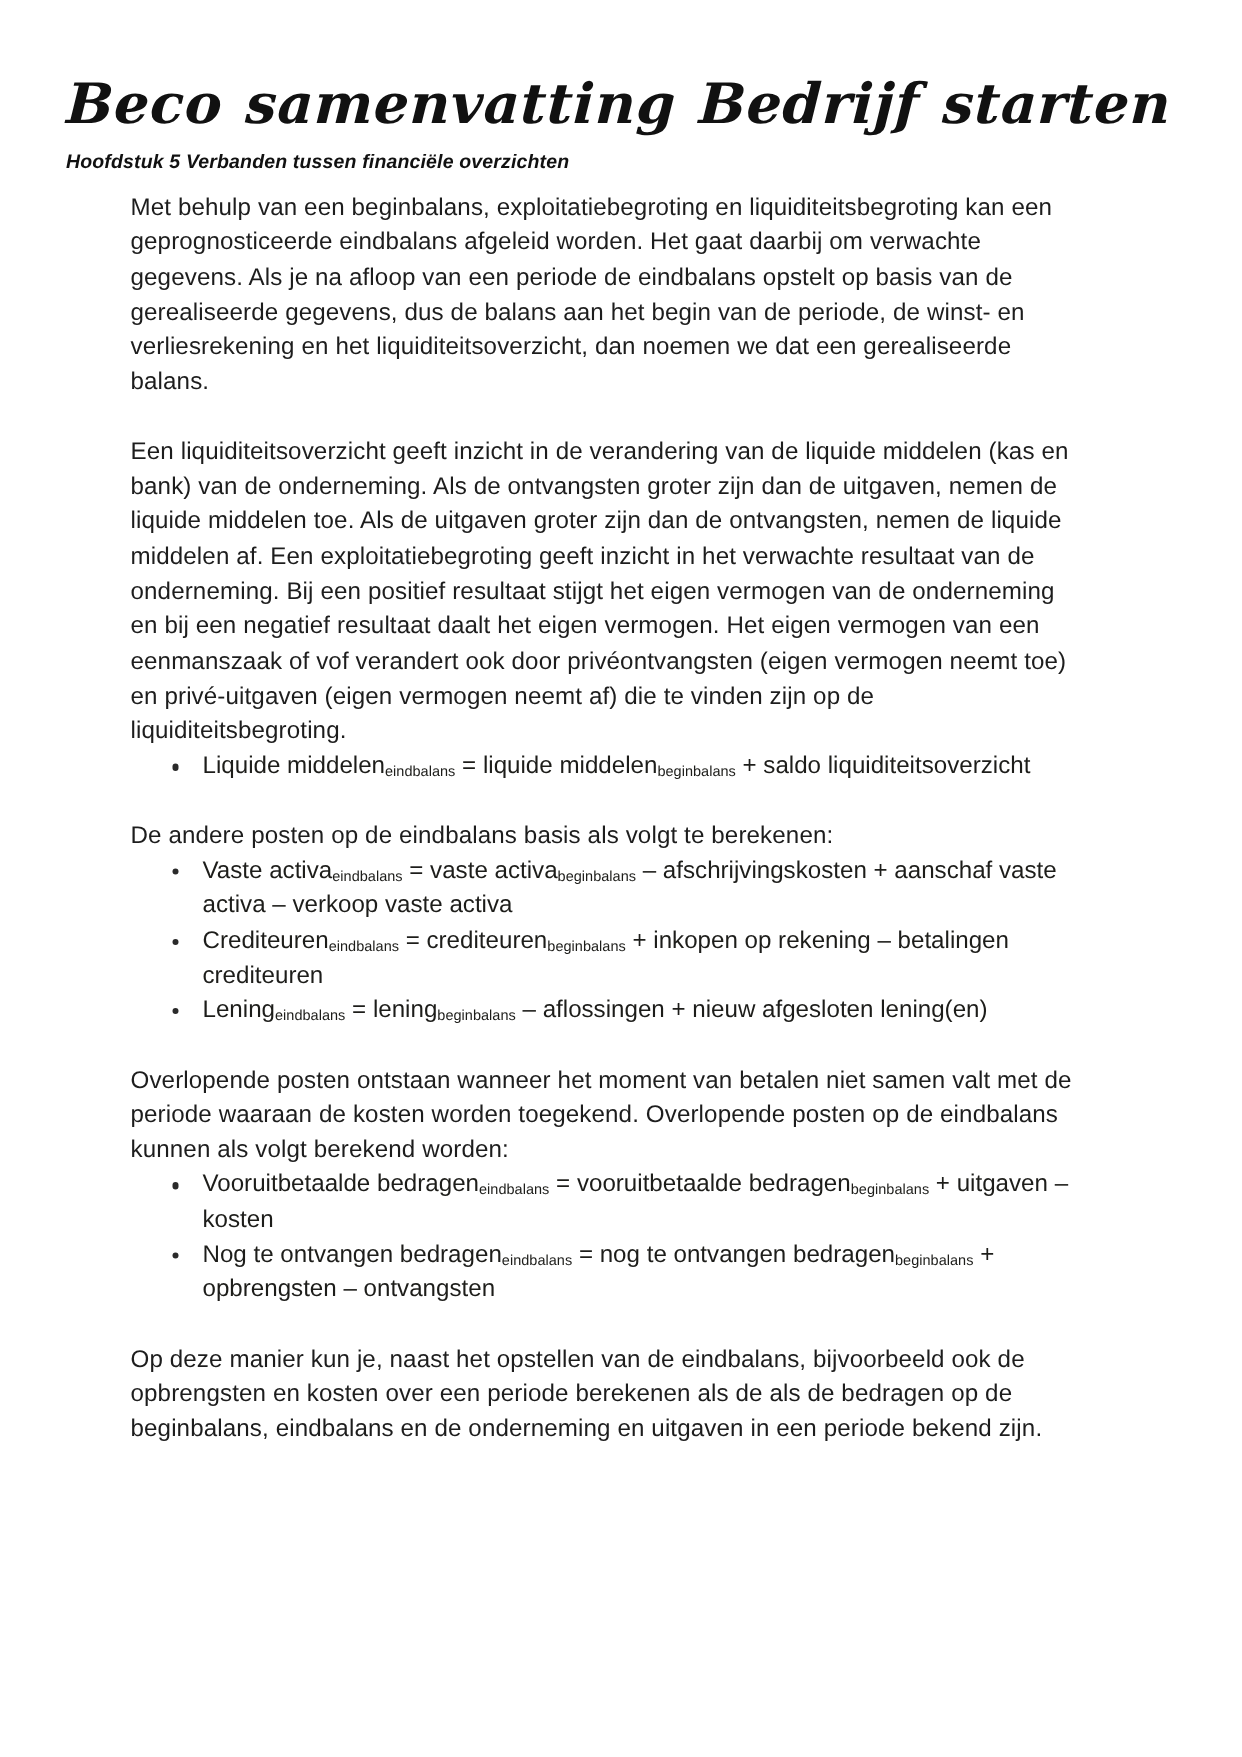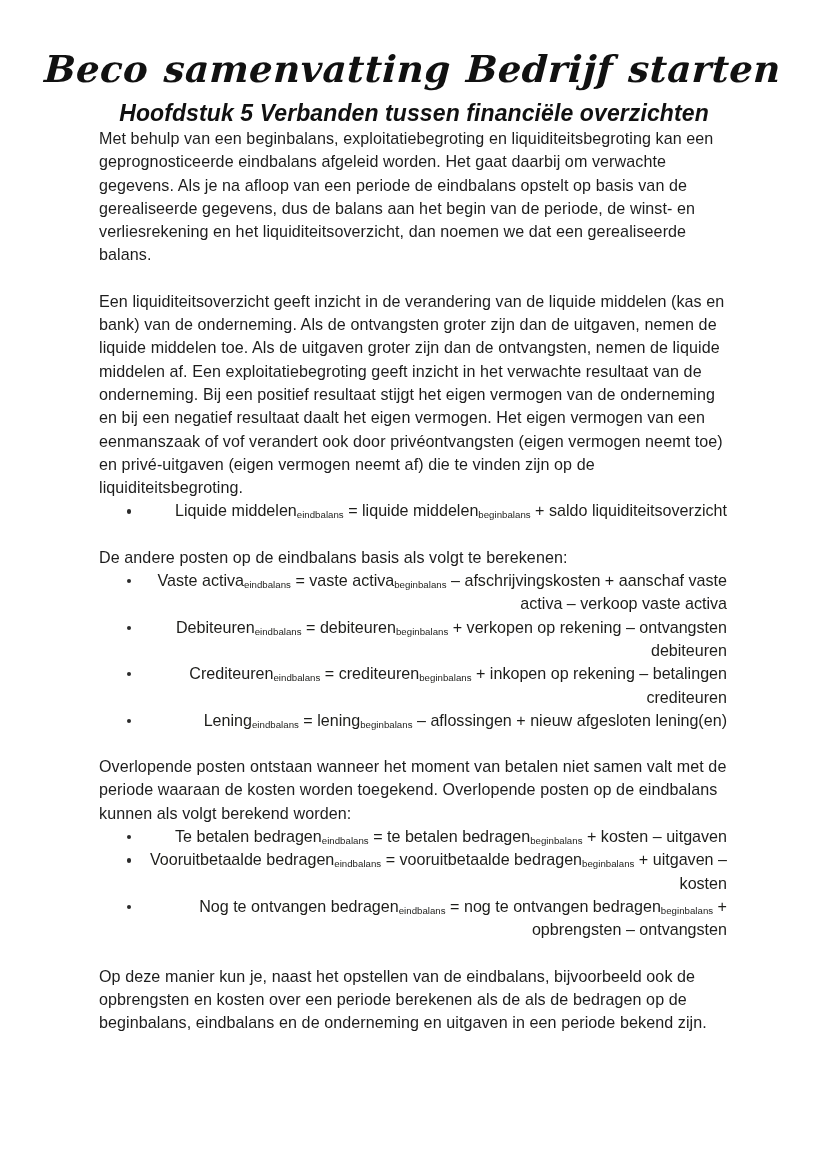--- a/index.html
+++ b/index.html
@@ -34,54 +34,54 @@
     line-height: 1.05;
     letter-spacing: 0.5px;
     color: #111111;
     margin: 0;
     padding-top: 50px;
     transform: skewX(-3deg);
     word-spacing: 2px;
   }
 
   .doc-subtitle {
-    text-align: center;
+    text-align: left;
     font-family: "Liberation Sans", sans-serif;
     font-weight: 700;
     font-style: italic;
-    font-size: 23px;
+    font-size: 13px;
     line-height: 1.2;
     color: #111111;
     margin: 11px 0 0 0;
     letter-spacing: 0.1px;
+    padding-left: 44px;
   }
 
   
   .content {
     position: absolute;
-    left: 99px;
+    left: 87px;
     top: 127px;
     width: 628px;
   }
 
   p.para {
     margin: 0;
     font-size: 16.1px;
     line-height: 23.3px;
     color: #1d1d1d;
     letter-spacing: 0.005em;
   }
 
   .gap-block { height: 23px; }
 
   ul.bullets {
     list-style: none;
     margin: 0;
     padding: 0;
-    text-align: right;
   }
   ul.bullets > li {
     position: relative;
     padding-left: 48px;
     font-size: 16.1px;
     line-height: 23.3px;
     color: #1d1d1a;
     margin: 0;
   }
   ul.bullets > li::before {
@@ -121,31 +121,29 @@
     <ul class="bullets">
         <li><span>Liquide middelen</span><sub>eindbalans</sub> = <span>liquide middelen</span><sub>beginbalans</sub> + saldo liquiditeitsoverzicht</li>
       </ul>
 
     <div class="gap-block"></div>
 
     <p class="para">De andere posten op de eindbalans basis als volgt te berekenen:</p>
 
     <ul class="bullets">
         <li><span>Vaste activa</span><sub>eindbalans</sub> = <span>vaste activa</span><sub>beginbalans</sub> – afschrijvingskosten + aanschaf vaste activa – verkoop vaste activa</li>
-        <li><span>Debiteuren</span><sub>eindbalans</sub> = <span>debiteuren</span><sub>beginbalans</sub> + verkopen op rekening – ontvangsten debiteuren</li>
         <li><span>Crediteuren</span><sub>eindbalans</sub> = <span>crediteuren</span><sub>beginbalans</sub> + inkopen op rekening – betalingen crediteuren</li>
         <li><span>Lening</span><sub>eindbalans</sub> = <span>lening</span><sub>beginbalans</sub> – aflossingen + nieuw afgesloten lening(en)</li>
       </ul>
 
     <div class="gap-block"></div>
 
     <p class="para">Overlopende posten ontstaan wanneer het moment van betalen niet samen valt met de periode waaraan de kosten worden toegekend. Overlopende posten op de eindbalans kunnen als volgt berekend worden:</p>
 
     <ul class="bullets">
-        <li><span>Te betalen bedragen</span><sub>eindbalans</sub> = <span>te betalen bedragen</span><sub>beginbalans</sub> + kosten – uitgaven</li>
         <li><span>Vooruitbetaalde bedragen</span><sub>eindbalans</sub> = <span>vooruitbetaalde bedragen</span><sub>beginbalans</sub> + uitgaven – kosten</li>
         <li><span>Nog te ontvangen bedragen</span><sub>eindbalans</sub> = <span>nog te ontvangen bedragen</span><sub>beginbalans</sub> + opbrengsten – ontvangsten</li>
       </ul>
 
     <div class="gap-block"></div>
 
     <p class="para">Op deze manier kun je, naast het opstellen van de eindbalans, bijvoorbeeld ook de opbrengsten en kosten over een periode berekenen als de als de bedragen op de beginbalans, eindbalans en de onderneming en uitgaven in een periode bekend zijn.</p>
 
   </div>
 </div>

